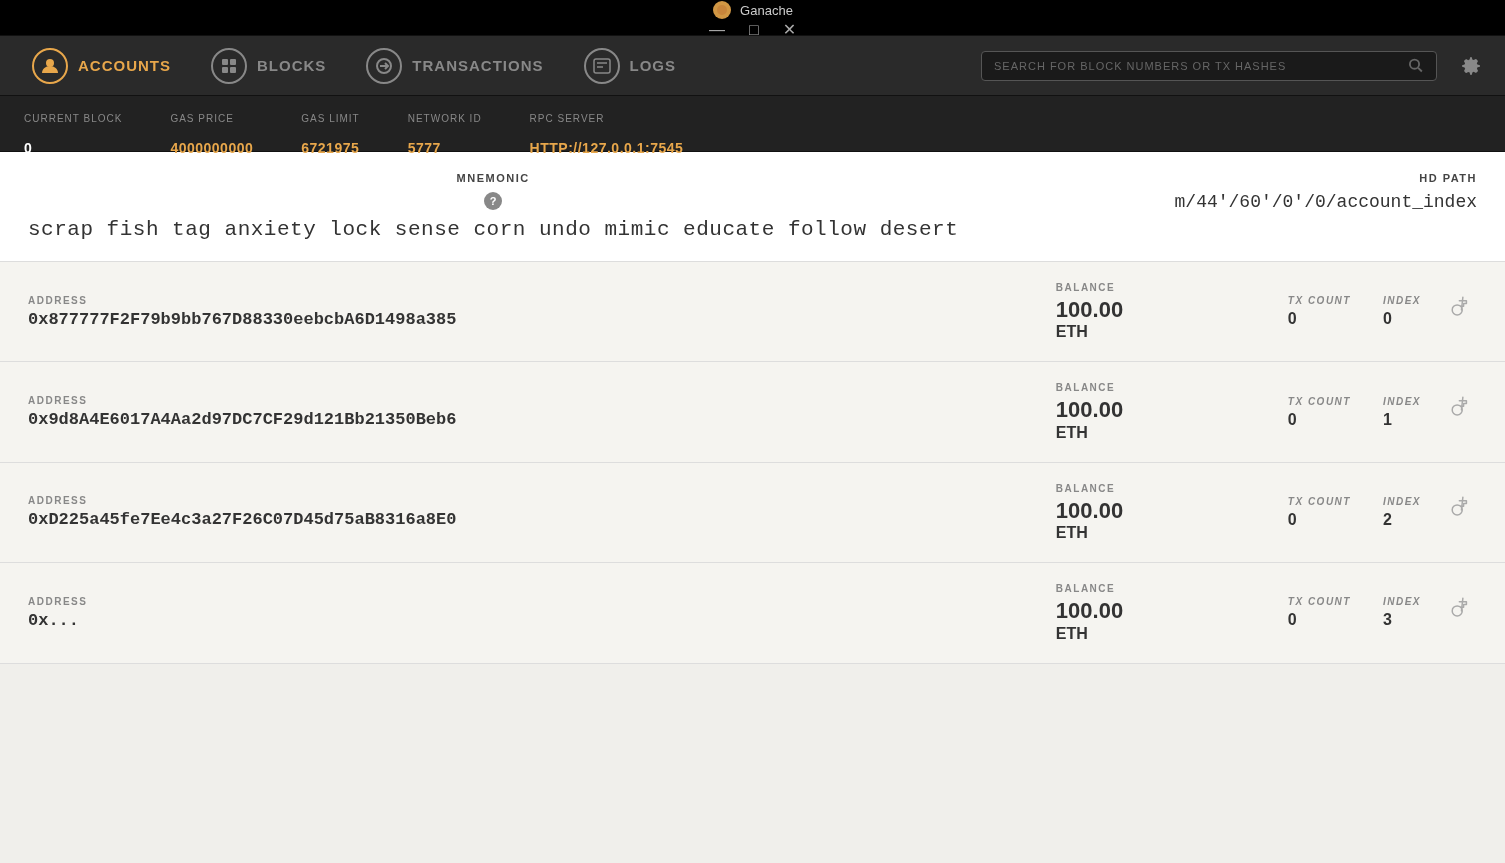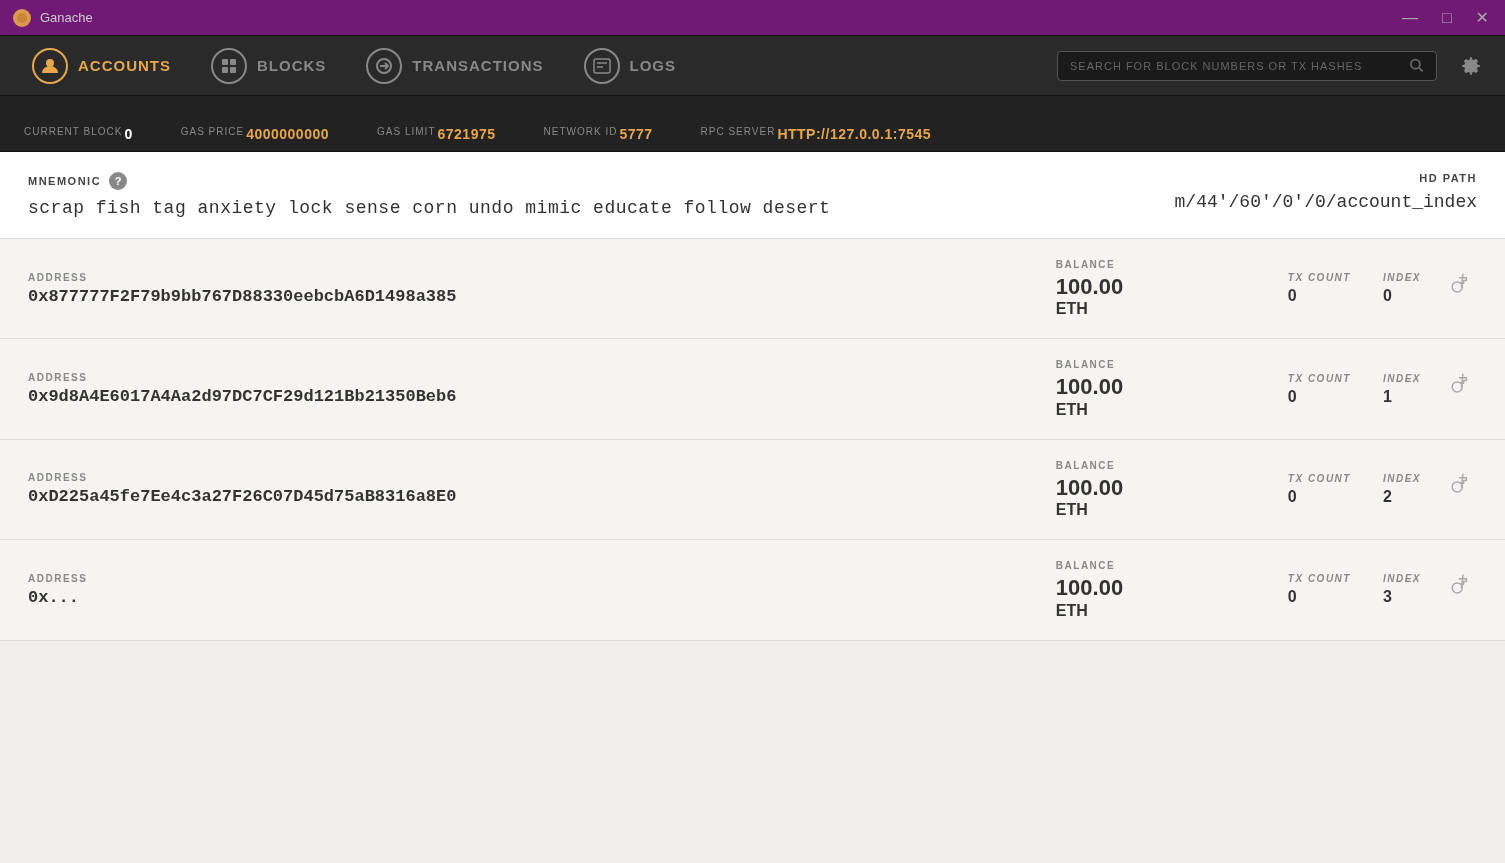--- a/index.html
+++ b/index.html
@@ -7,27 +7,28 @@
       font-family: 'Segoe UI', Arial, sans-serif;
       background: #1a1a1a;
       color: #fff;
       width: 1505px;
       min-height: 863px;
       overflow-x: hidden;
     }
 
     
     .title-bar {
-      background: #701a75;
+      background: #000000;
       height: 36px;
       display: flex;
       align-items: center;
       padding: 0 12px;
       justify-content: space-between;
       border-bottom: 1px solid #111;
+      flex-direction: column;
     }
     .title-bar-left {
       display: flex;
       align-items: center;
       gap: 8px;
     }
     .app-icon {
       width: 20px;
       height: 20px;
     }
@@ -91,21 +92,21 @@
     }
 
     .nav-search {
       margin-left: auto;
       display: flex;
       background: #1a1a1a;
       border: 1px solid #555;
       border-radius: 4px;
       padding: 6px 12px;
       gap: 20px;
-      width: 380px;
+      width: 456px;
     }
     .nav-search input {
       background: none;
       border: none;
       outline: none;
       color: #888;
       font-size: 11px;
       letter-spacing: 1px;
       width: 100%;
       text-transform: uppercase;
@@ -131,22 +132,22 @@
       background: #222;
       height: 56px;
       display: flex;
       align-items: center;
       padding: 0 24px;
       gap: 48px;
       border-bottom: 1px solid #111;
     }
     .status-item {
       display: flex;
-      flex-direction: row;
-      gap: 2px;
+      flex-direction: column;
+      gap: 16px;
       margin-top: 21px;
     }
     .status-label {
       font-size: 10px;
       color: #888;
       letter-spacing: 1px;
       text-transform: uppercase;
     }
     .status-value {
       font-size: 14px;
@@ -196,20 +197,21 @@
       justify-content: space-between;
       align-items: flex-start;
       border-bottom: 1px solid #ddd;
     }
     .mnemonic-left {}
     .mnemonic-header {
       display: flex;
       align-items: center;
       gap: 8px;
       margin-bottom: 8px;
+      flex-direction: column;
     }
     .mnemonic-label {
       font-size: 11px;
       font-weight: 700;
       color: #444;
       letter-spacing: 1.5px;
       text-transform: uppercase;
     }
     .mnemonic-help {
       width: 18px;
@@ -219,21 +221,21 @@
       color: #fff;
       font-size: 11px;
       display: flex;
       align-items: center;
       justify-content: center;
       cursor: pointer;
       font-weight: 700;
     }
     .mnemonic-phrase {
       font-family: 'Courier New', monospace;
-      font-size: 18px;
+      font-size: 21px;
       color: #333;
       letter-spacing: 0.5px;
     }
     .mnemonic-right {
       text-align: right;
     }
     .hd-path-label {
       font-size: 11px;
       font-weight: 700;
       color: #444;

